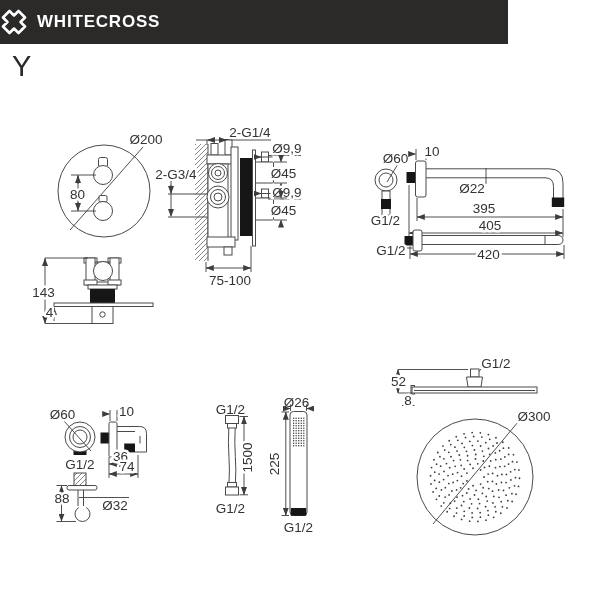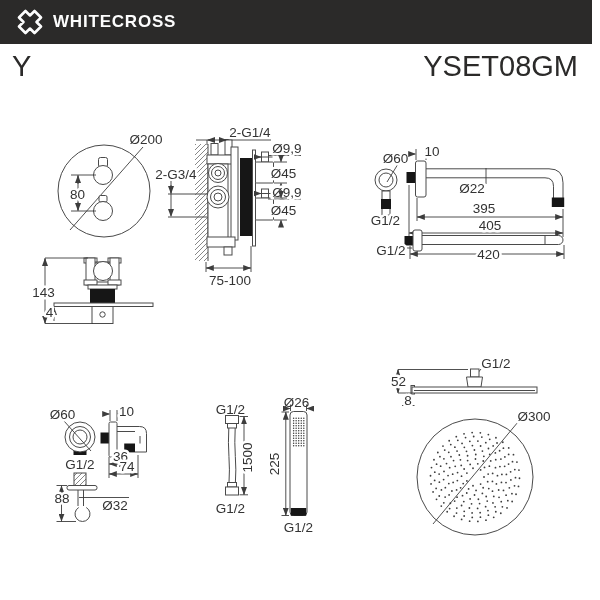--- a/index.html
+++ b/index.html
@@ -1,19 +1,19 @@
 <!DOCTYPE html>
 <html><head>
 <meta charset="utf-8">
 <style>
   html,body{margin:0;padding:0;background:#ffffff;}
   .page{position:relative;width:600px;height:600px;background:#fff;overflow:hidden;
         font-family:"Liberation Sans",sans-serif;}
-  .topbar{position:absolute;left:0;top:0;width:592px;height:44px;background:#2b2a29;
-          display:flex;align-items:center;box-sizing:border-box;padding:0 16px;}
+  .topbar{position:absolute;left:0;top:0;width:508px;height:44px;background:#2b2a29;
+          display:flex;align-items:center;box-sizing:border-box;padding:0 0;}
   .logo{width:28px;height:28px;margin-right:9px;flex:0 0 auto;}
   .brand{color:#fdfdfd;font-size:17px;font-weight:600;letter-spacing:.8px;}
   .titlerow{position:absolute;left:0;top:50px;width:600px;box-sizing:border-box;
             padding:0 22px 0 12px;display:flex;justify-content:space-between;
             font-size:29px;color:#2b2a29;line-height:32px;}
   svg.sheet{position:absolute;left:0;top:0;}
   .ln{fill:none;stroke:#4a4a4a;stroke-width:1;}
   .lnw{fill:#ffffff;stroke:#4a4a4a;stroke-width:1;}
   .fl{fill:#161616;stroke:none;}
   .dl{fill:none;stroke:#3d3d3d;stroke-width:.9;}
@@ -30,21 +30,20 @@
     <svg class="logo" viewBox="0 0 28 28">
       <g transform="translate(14,14) rotate(45)">
         <polygon points="-4.6,-11 4.6,-11 4.6,-4.6 11,-4.6 11,4.6 4.6,4.6 4.6,11 -4.6,11 -4.6,4.6 -11,4.6 -11,-4.6 -4.6,-4.6" fill="none" stroke="#fdfdfd" stroke-width="2.6" stroke-linejoin="round"></polygon>
       </g>
     </svg>
     <span class="brand">WHITECROSS</span>
   </div>
 
   <div class="titlerow">
     <span>Y</span>
-    <span>YSET08GM</span>
   </div>
 
   <svg class="sheet" width="600" height="600" viewBox="0 0 600 600">
     <defs>
       <marker id="arw" markerWidth="8" markerHeight="6" refX="7" refY="3" orient="auto" markerUnits="userSpaceOnUse">
         <path d="M0,0 L8,3 L0,6 Z" fill="#3d3d3d"></path>
       </marker>
       <pattern id="hatch" width="5" height="5" patternUnits="userSpaceOnUse">
         <path d="M0,5 L5,0" stroke="#6a6a6a" stroke-width=".8"></path>
       </pattern>

